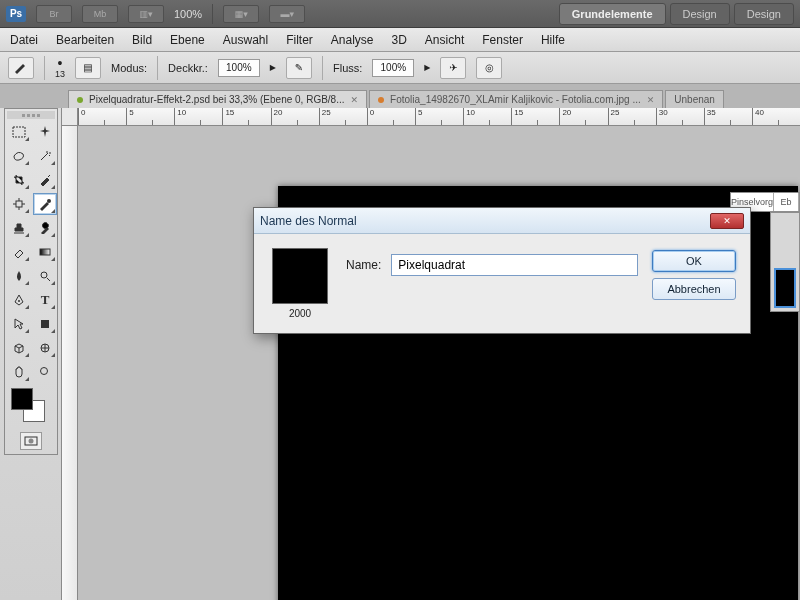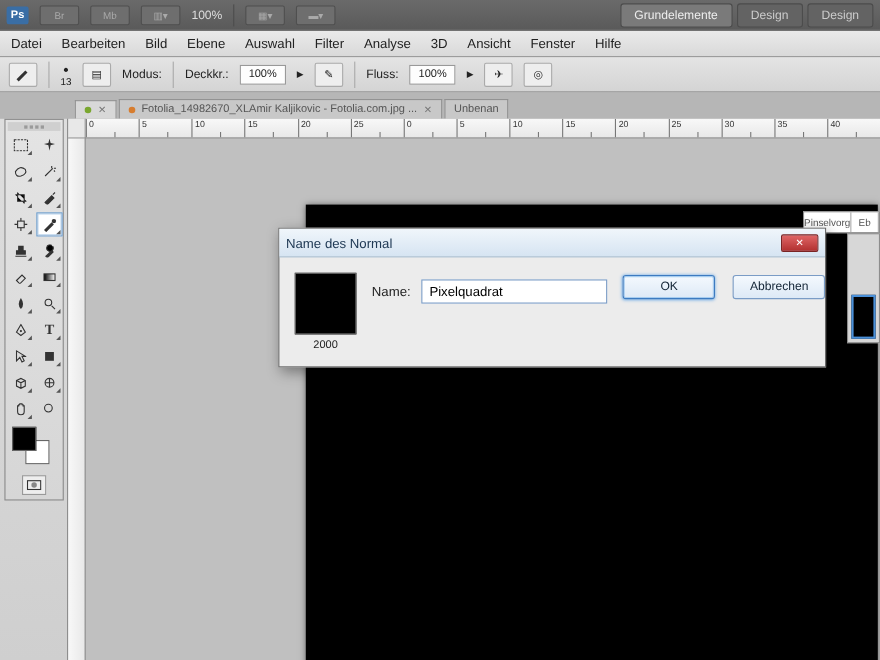--- a/index.html
+++ b/index.html
@@ -5,21 +5,21 @@
   * { box-sizing: border-box; margin: 0; padding: 0; font-family: "Segoe UI", Tahoma, sans-serif; }
   body { width: 800px; height: 600px; overflow: hidden; background: #b8b8b8; }
 
   
   .appbar { height: 28px; background: linear-gradient(#6a6a6a,#5a5a5a); display:flex; align-items:center; padding:0 6px; gap:10px; color:#ddd; font-size:11px; border-bottom:1px solid #3c3c3c; }
   .ps-logo { width:20px; height:16px; background:#3a6ea5; color:#fff; font-weight:bold; font-size:10px; display:flex; align-items:center; justify-content:center; border-radius:2px; }
   .appbar .tbtn { width:36px; height:18px; background:#6e6e6e; border:1px solid #4f4f4f; border-radius:2px; display:flex; align-items:center; justify-content:center; font-size:9px; color:#aaa; }
   .appbar .sep { width:1px; height:20px; background:#4c4c4c; }
   .workspace-tabs { margin-left:auto; display:flex; gap:4px; }
   .workspace-tabs .wtab { padding:4px 12px; font-size:11px; color:#ccc; background:#636363; border:1px solid #4c4c4c; border-radius:3px; }
-  .workspace-tabs .wtab.active { background:#7a7a7a; color:#eee; }
+  .workspace-tabs .wtab.active { background:#7a7a7a; color:#eee;font-weight:bold; }
 
   
   .menubar { height:24px; background:linear-gradient(#eaeaea,#d9d9d9); display:flex; align-items:center; padding:0 10px; gap:18px; font-size:12px; color:#222; border-bottom:1px solid #9a9a9a; }
   .menubar span { cursor:default; }
 
   
   .optbar { height:32px; background:linear-gradient(#e4e4e4,#d4d4d4); display:flex; align-items:center; padding:0 8px; gap:10px; font-size:11px; color:#222; border-bottom:1px solid #9a9a9a; }
   .optbar .icon { width:26px; height:22px; border:1px solid #aaa; background:#eee; display:flex; align-items:center; justify-content:center; border-radius:2px; }
   .optbar select, .optbar .numbox { font-size:10px; height:18px; border:1px solid #999; background:#fdfdfd; }
   .optbar select { width:120px; }
@@ -72,21 +72,21 @@
   .dlg-title { height:26px; background:linear-gradient(#f0f6fb,#d6e4f2); border-bottom:1px solid #a8bed2; display:flex; align-items:center; padding:0 6px; font-size:12px; color:#203a55; }
   .dlg-title .spacer{flex:1;}
   .dlg-close{width:34px;height:16px;background:linear-gradient(#e06666,#b23030);border:1px solid #7a2424;border-radius:2px;color:#fff;font-size:9px;display:flex;align-items:center;justify-content:center;}
   .dlg-body{padding:14px;display:flex;gap:14px;align-items:flex-start;}
   .preview-col{display:flex;flex-direction:column;align-items:center;gap:4px;width:64px;}
   .preview-box{width:56px;height:56px;background:#000;border:1px solid #666;}
   .preview-cap{font-size:10px;color:#222;}
   .field-col{flex:1;display:flex;align-items:center;gap:10px;padding-top:6px;}
   .field-col label{font-size:12px;color:#222;}
   .field-col input{flex:1;height:22px;font-size:12px;padding:2px 6px;border:1px solid #7a9cc6;background:#fff;outline:none;}
-  .btn-col{display:flex;flex-direction:row;gap:16px;padding-top:2px;}
+  .btn-col{display:flex;flex-direction:column;gap:6px;padding-top:2px;}
   .dbtn{width:84px;height:22px;font-size:11px;border:1px solid #7a9cc6;background:linear-gradient(#f4f9fe,#dde9f6);border-radius:3px;display:flex;align-items:center;justify-content:center;color:#123;}
   .dbtn.primary{border:1px solid #3d7bc0;box-shadow:0 0 0 1px #a7cdf0 inset, 0 0 3px #5fa3e6;}
 
   svg{display:block;}
 </style>
 </head>
 <body>
 
 <div class="appbar">
   <div class="ps-logo">Ps</div>
@@ -154,20 +154,21 @@
       <span style="font-size:10px;">✈</span>
     </div>
   <div class="icon">
       <span style="font-size:10px;">◎</span>
     </div>
 </div>
 
 <div class="doctabs">
   <div class="doctab">
     <span class="dot"></span>
+    <span>Pixelquadratur-Effekt-2.psd bei 33,3% (Ebene 0, RGB/8...</span>
     <span class="x">✕</span>
   </div>
   <div class="doctab inactive">
     <span class="dot dot2"></span>
     <span>Fotolia_14982670_XLAmir Kaljikovic - Fotolia.com.jpg ...</span>
     <span class="x">✕</span>
   </div>
   <div class="doctab inactive">
     <span>Unbenan</span>
   </div>

